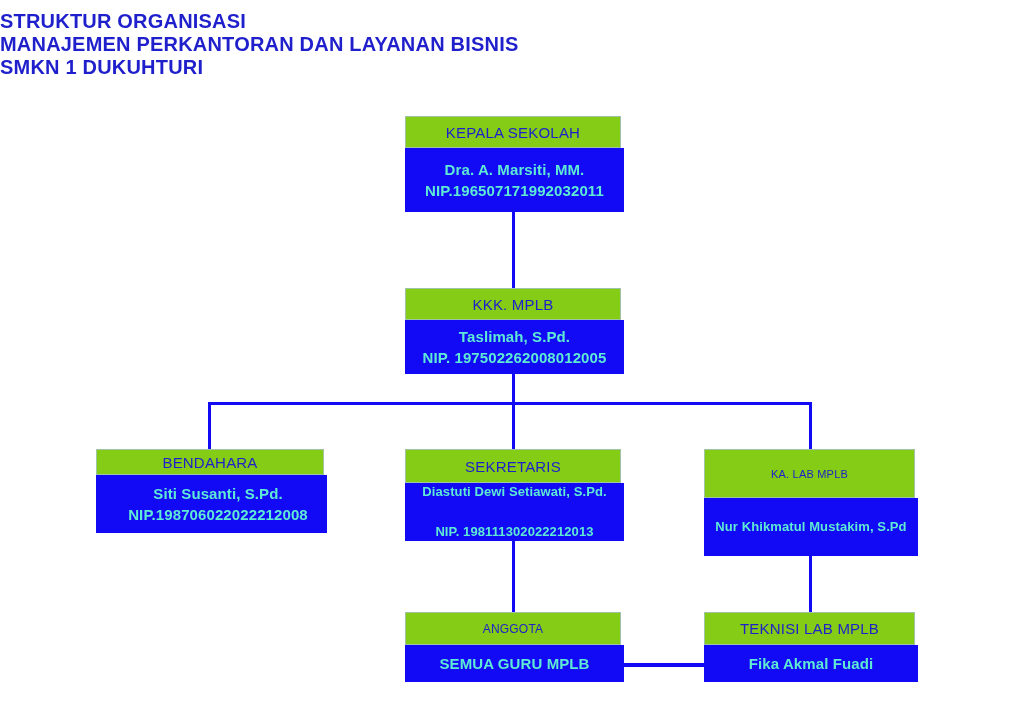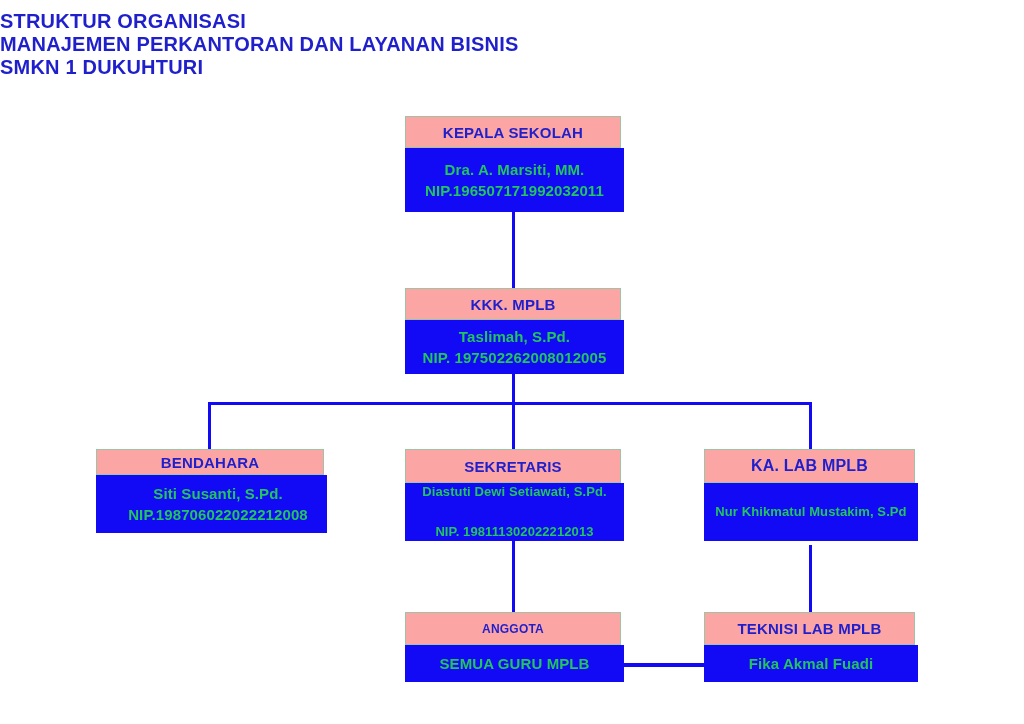--- a/index.html
+++ b/index.html
@@ -37,34 +37,34 @@
   }
   .title-line { display: block; white-space: nowrap; }
 
   
   .org-box {
     position: absolute;
     box-sizing: border-box;
   }
   .box-header {
     box-sizing: border-box;
-    background: #fca5a5;
+    background: #84cc16;
     border: 1px solid #9fc3a5;
     color: #1f1fcc;
-    font-weight: bold;
+    font-weight: normal;
     text-align: center;
     display: flex;
     align-items: center;
     justify-content: center;
     letter-spacing: 0.2px;
   }
   .box-body {
     box-sizing: border-box;
     background: #1209f5;
-    color: #22c55e;
+    color: #5eead4;
     font-weight: bold;
     text-align: center;
     display: flex;
     flex-direction: column;
     align-items: center;
     justify-content: center;
     letter-spacing: 0.1px;
   }
   .box-body .line { display: block; white-space: nowrap; }
 
@@ -129,21 +129,21 @@
 
   <div class="org-box" style="left:405px; top:449px; width:216px;">
     <div class="box-header" style="height:34px; font-size:15px;">SEKRETARIS</div>
     <div class="box-body" style="width:219px; height:58px; font-size:13px; line-height:20px;gap:20px;">
       <span class="line">Diastuti Dewi Setiawati, S.Pd.</span>
       <span class="line">NIP. 198111302022212013</span>
     </div>
   </div>
 
   <div class="org-box" style="left:704px; top:449px; width:211px;">
-    <div class="box-header" style="height:34px; font-size:16px;">KA. LAB MPLB</div>
+    <div class="box-header" style="height:49px; font-size:11px;">KA. LAB MPLB</div>
     <div class="box-body" style="width:214px; height:58px; font-size:13px; line-height:20px;">
       <span class="line">Nur Khikmatul Mustakim, S.Pd</span>
     </div>
   </div>
 
   <div class="org-box" style="left:405px; top:612px; width:216px;">
     <div class="box-header" style="height:33px; font-size:12px;">ANGGOTA</div>
     <div class="box-body" style="width:219px; height:37px; font-size:15px; line-height:21px;">
       <span class="line">SEMUA GURU MPLB</span>
     </div>

